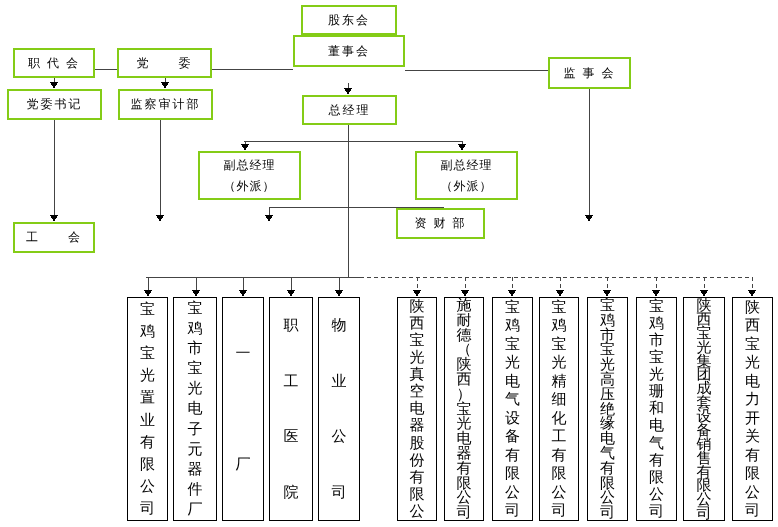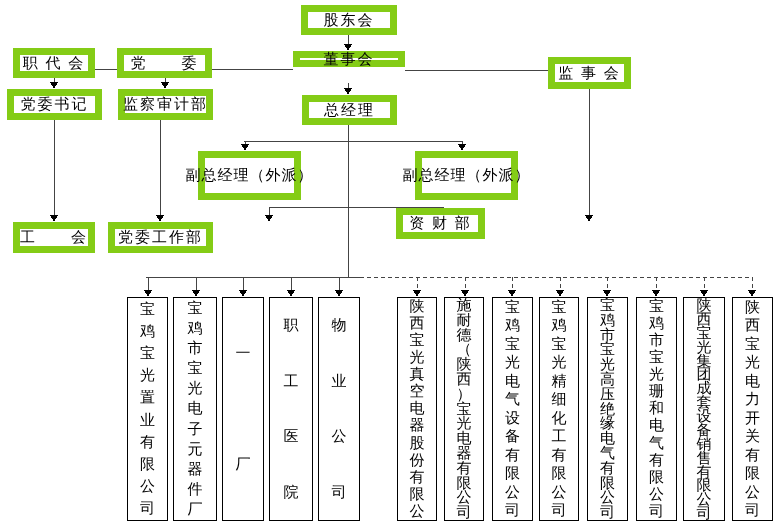--- a/index.html
+++ b/index.html
@@ -2,24 +2,24 @@
 <html><head>
 <meta charset="utf-8">
 <style>
   html,body{margin:0;padding:0;background:#fff;}
   .canvas{position:relative;width:778px;height:527px;background:#fff;overflow:hidden;
           font-family:"Liberation Serif", serif;color:#000;}
   svg.connectors{position:absolute;left:0;top:0;}
   svg.connectors line{stroke:#444;stroke-width:1;}
   svg.connectors line.dash{stroke-dasharray:4 3;}
   svg.connectors polygon{fill:#000;stroke:none;}
-  .node{position:absolute;border:7px solid #84cc16;background:#fff;box-sizing:border-box;
+  .node{position:absolute;border:2px solid #84cc16;background:#fff;box-sizing:border-box;
         display:flex;align-items:center;justify-content:center;
-        font-size:15px;letter-spacing:2px;white-space:pre;}
-  .dgm{flex-direction:row;line-height:21px;letter-spacing:1px;}
+        font-size:12px;letter-spacing:2px;white-space:pre;}
+  .dgm{flex-direction:column;line-height:21px;letter-spacing:1px;}
   .vnode{position:absolute;top:297px;height:224px;border:1px solid #000;background:#fff;
          box-sizing:border-box;}
   .vtext{display:flex;flex-direction:column;justify-content:space-around;align-items:center;
          height:100%;font-size:15px;overflow:hidden;}
   .vtext span{line-height:1;min-height:0;flex-shrink:1;}
 </style>
 </head>
 <body>
 
 <div class="canvas">
@@ -100,21 +100,21 @@
 
   <div class="node" style="left:301px;top:5px;width:96px;height:30px">
     <span>股东会</span>
   </div>
   <div class="node" style="left:117px;top:48px;width:95px;height:30px">
     <span>党　　委</span>
   </div>
   <div class="node" style="left:13px;top:48px;width:82px;height:30px">
     <span>职 代 会</span>
   </div>
-  <div class="node" style="left:293px;top:51px;width:112px;height:16px">
+  <div class="node" style="left:293px;top:35px;width:112px;height:32px">
     <span>董事会</span>
   </div>
   <div class="node" style="left:548px;top:57px;width:83px;height:32px">
     <span>监 事 会</span>
   </div>
   <div class="node" style="left:7px;top:89px;width:95px;height:31px">
     <span>党委书记</span>
   </div>
   <div class="node" style="left:118px;top:89px;width:95px;height:31px">
     <span>监察审计部</span>
@@ -125,23 +125,20 @@
   <div class="node dgm" style="left:198px;top:151px;width:103px;height:49px">
     <span>副总经理</span>
     <span>（外派）</span>
   </div>
   <div class="node dgm" style="left:415px;top:151px;width:103px;height:49px">
     <span>副总经理</span>
     <span>（外派）</span>
   </div>
   <div class="node" style="left:13px;top:222px;width:82px;height:31px">
     <span>工　　会</span>
-  </div>
-  <div class="node" style="left:108px;top:222px;width:105px;height:31px">
-    <span>党委工作部</span>
   </div>
   <div class="node" style="left:396px;top:208px;width:89px;height:31px">
     <span>资 财 部</span>
   </div>
 
   <div class="vnode" style="left:127px;width:41px">
     <div class="vtext">
         <span>宝</span>
         <span>鸡</span>
         <span>宝</span>

